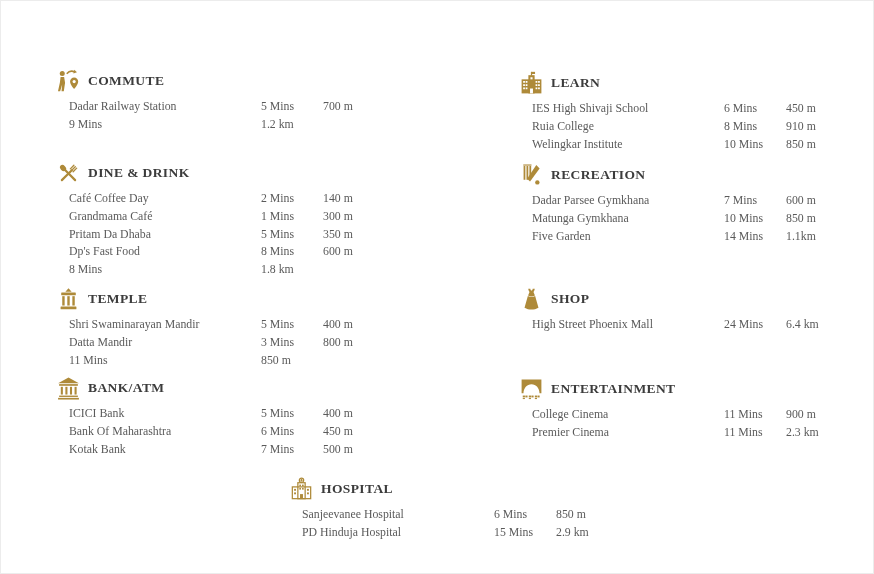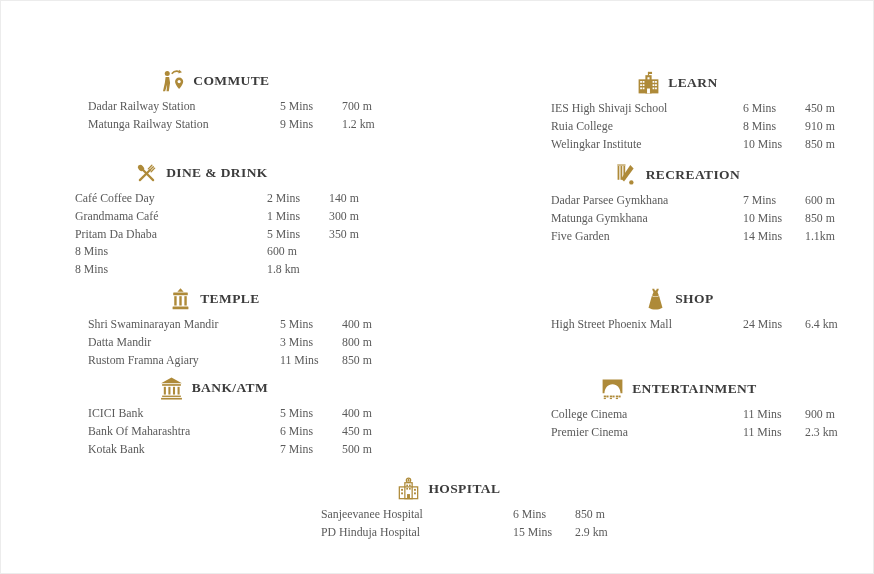--- a/index.html
+++ b/index.html
@@ -2,32 +2,32 @@
 <html><head>
 <meta charset="utf-8">
 <style>
   html,body{margin:0;padding:0;}
   body{
     width:874px;height:574px;background:#ffffff;position:relative;overflow:hidden;
     font-family:"Liberation Serif","DejaVu Serif",serif;
     box-shadow:inset 0 0 0 1px #ececec;
   }
   .section{position:absolute;}
-  .section-header{display:flex;align-items:center;gap:7px;margin-bottom:4px;justify-content:center;}
+  .section-header{display:flex;align-items:center;gap:7px;margin-bottom:4px;}
   .icon{width:26px;height:26px;flex:0 0 26px;display:flex;align-items:center;justify-content:center;color:#AE8A39;}
   .icon svg{width:25px;height:25px;display:block;}
   .section-title{font-size:13.5px;font-weight:bold;color:#3c3c3c;letter-spacing:0.4px;margin:0;}
-  .rows{margin-left:33px;}
+  .rows{margin-left:14px;}
   .row{display:grid;grid-template-columns:192px 62px auto;font-size:11.8px;color:#5a5a5a;line-height:17.8px;white-space:nowrap;}
   .poi-name{}
   .poi-mins{}
   .poi-dist{}
   
   #sec-commute{left:55px;top:68px;}
-  #sec-dine{left:42px;top:160px;}
+  #sec-dine{left:55px;top:160px;}
   #sec-temple{left:55px;top:286px;}
   #sec-bank{left:55px;top:375px;}
   
   #sec-learn{left:518px;top:70px;}
   #sec-recreation{left:518px;top:162px;}
   #sec-shop{left:518px;top:286px;}
   #sec-entertainment{left:518px;top:376px;}
   
   #sec-hospital{left:288px;top:476px;}
 </style>
@@ -48,21 +48,20 @@
     </span>
     <h2 class="section-title">COMMUTE</h2>
   </div>
   <div class="rows">
     <div class="row">
       <span class="poi-name">Dadar Railway Station</span>
       <span class="poi-mins">5 Mins</span>
       <span class="poi-dist">700 m</span>
     </div>
     <div class="row">
-      <span class="poi-name">Matunga Railway Station</span>
       <span class="poi-mins">9 Mins</span>
       <span class="poi-dist">1.2 km</span>
     </div>
   </div>
 </div>
 
 <div class="section" id="sec-dine">
   <div class="section-header">
     <span class="icon">
       <svg viewBox="0 0 24 24" fill="currentColor">
@@ -90,20 +89,21 @@
       <span class="poi-name">Grandmama Café</span>
       <span class="poi-mins">1 Mins</span>
       <span class="poi-dist">300 m</span>
     </div>
     <div class="row">
       <span class="poi-name">Pritam Da Dhaba</span>
       <span class="poi-mins">5 Mins</span>
       <span class="poi-dist">350 m</span>
     </div>
     <div class="row">
+      <span class="poi-name">Dp's Fast Food</span>
       <span class="poi-mins">8 Mins</span>
       <span class="poi-dist">600 m</span>
     </div>
     <div class="row">
       <span class="poi-mins">8 Mins</span>
       <span class="poi-dist">1.8 km</span>
     </div>
   </div>
 </div>
 
@@ -126,21 +126,20 @@
       <span class="poi-name">Shri Swaminarayan Mandir</span>
       <span class="poi-mins">5 Mins</span>
       <span class="poi-dist">400 m</span>
     </div>
     <div class="row">
       <span class="poi-name">Datta Mandir</span>
       <span class="poi-mins">3 Mins</span>
       <span class="poi-dist">800 m</span>
     </div>
     <div class="row">
-      <span class="poi-name">Rustom Framna Agiary</span>
       <span class="poi-mins">11 Mins</span>
       <span class="poi-dist">850 m</span>
     </div>
   </div>
 </div>
 
 <div class="section" id="sec-bank">
   <div class="section-header">
     <span class="icon">
       <svg viewBox="0 0 24 24" fill="currentColor">

